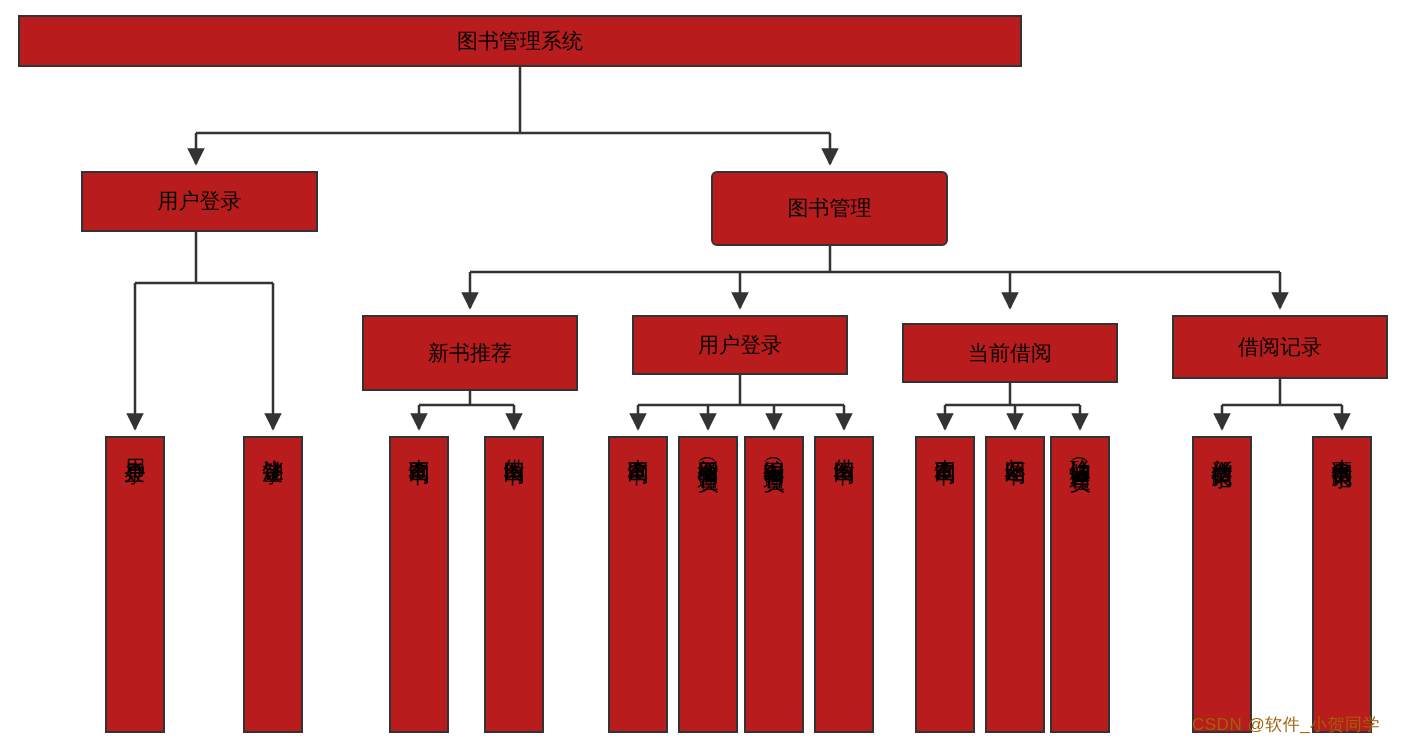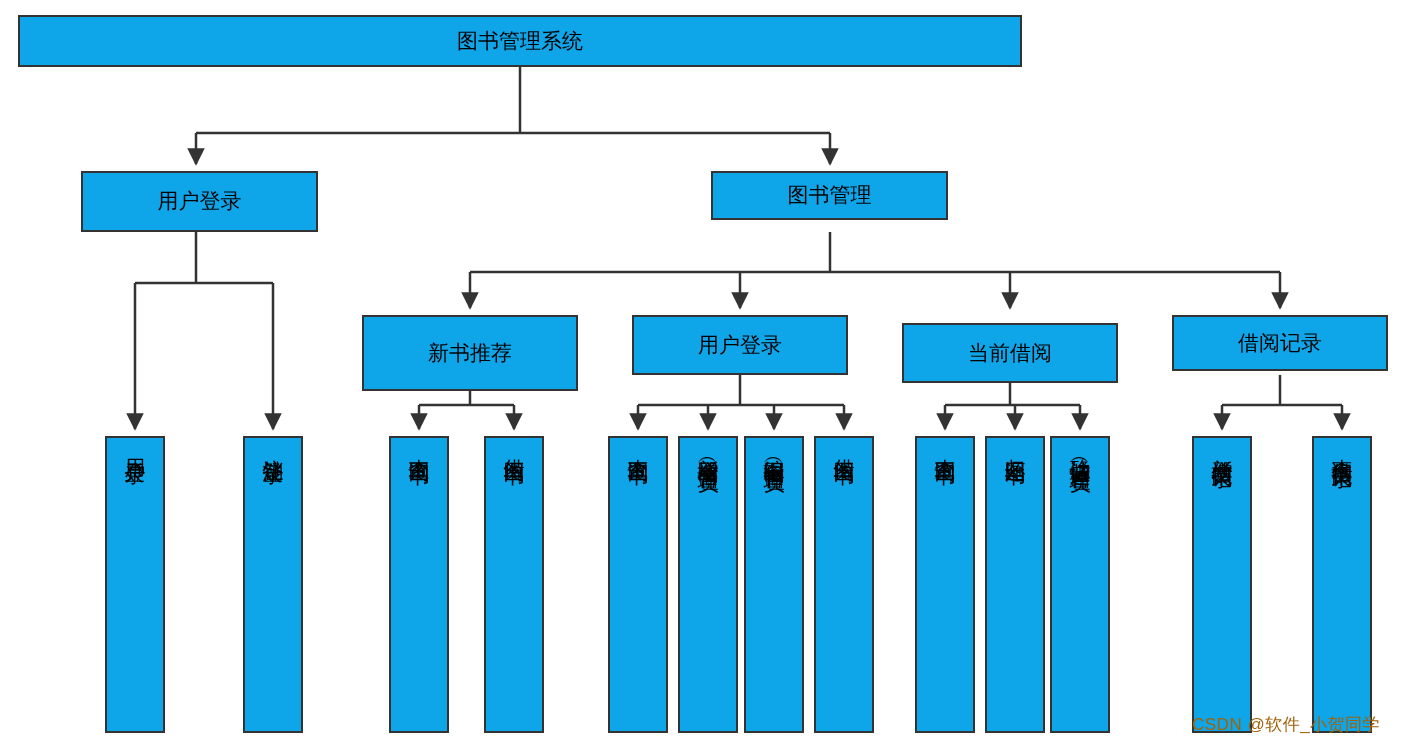--- a/index.html
+++ b/index.html
@@ -21,21 +21,21 @@
     position: absolute;
     left: 0;
     top: 0;
     width: 1405px;
     height: 747px;
     pointer-events: none;
   }
   .node {
     position: absolute;
     box-sizing: border-box;
-    background: #0ea5e9;
+    background: #b91c1c;
     border: 2px solid #333333;
     display: flex;
     align-items: center;
     justify-content: center;
     color: #000000;
   }
   .node .label {
     display: block;
     text-align: center;
     line-height: 1.18;
@@ -124,34 +124,34 @@
     </g>
   </svg>
 
   <div class="node h root" style="left:18px; top:15px; width:1004px; height:52px;">
     <span class="label">图书管理系统</span>
   </div>
 
   <div class="node h" style="left:81px; top:171px; width:237px; height:61px;">
     <span class="label">用户登录</span>
   </div>
-  <div class="node h" style="left:711px; top:171px; width:237px; height:49px;">
+  <div class="node h" style="left:711px; top:171px; width:237px; height:75px;border-radius:6px;">
     <span class="label">图书管理</span>
   </div>
 
   <div class="node h" style="left:362px; top:315px; width:216px; height:76px;">
     <span class="label">新书推荐</span>
   </div>
   <div class="node h" style="left:632px; top:315px; width:216px; height:60px;">
     <span class="label">用户登录</span>
   </div>
   <div class="node h" style="left:902px; top:315px; width:216px; height:60px;margin-top:8px;">
     <span class="label">当前借阅</span>
   </div>
-  <div class="node h" style="left:1172px; top:315px; width:216px; height:56px;">
+  <div class="node h" style="left:1172px; top:315px; width:216px; height:64px;">
     <span class="label">借阅记录</span>
   </div>
 
   <div class="node v" style="left:105px; top:436px; width:60px; height:297px;">
     <span class="label">用户登录</span>
   </div>
   <div class="node v" style="left:243px; top:436px; width:60px; height:297px;">
     <span class="label">注销登录</span>
   </div>
 

